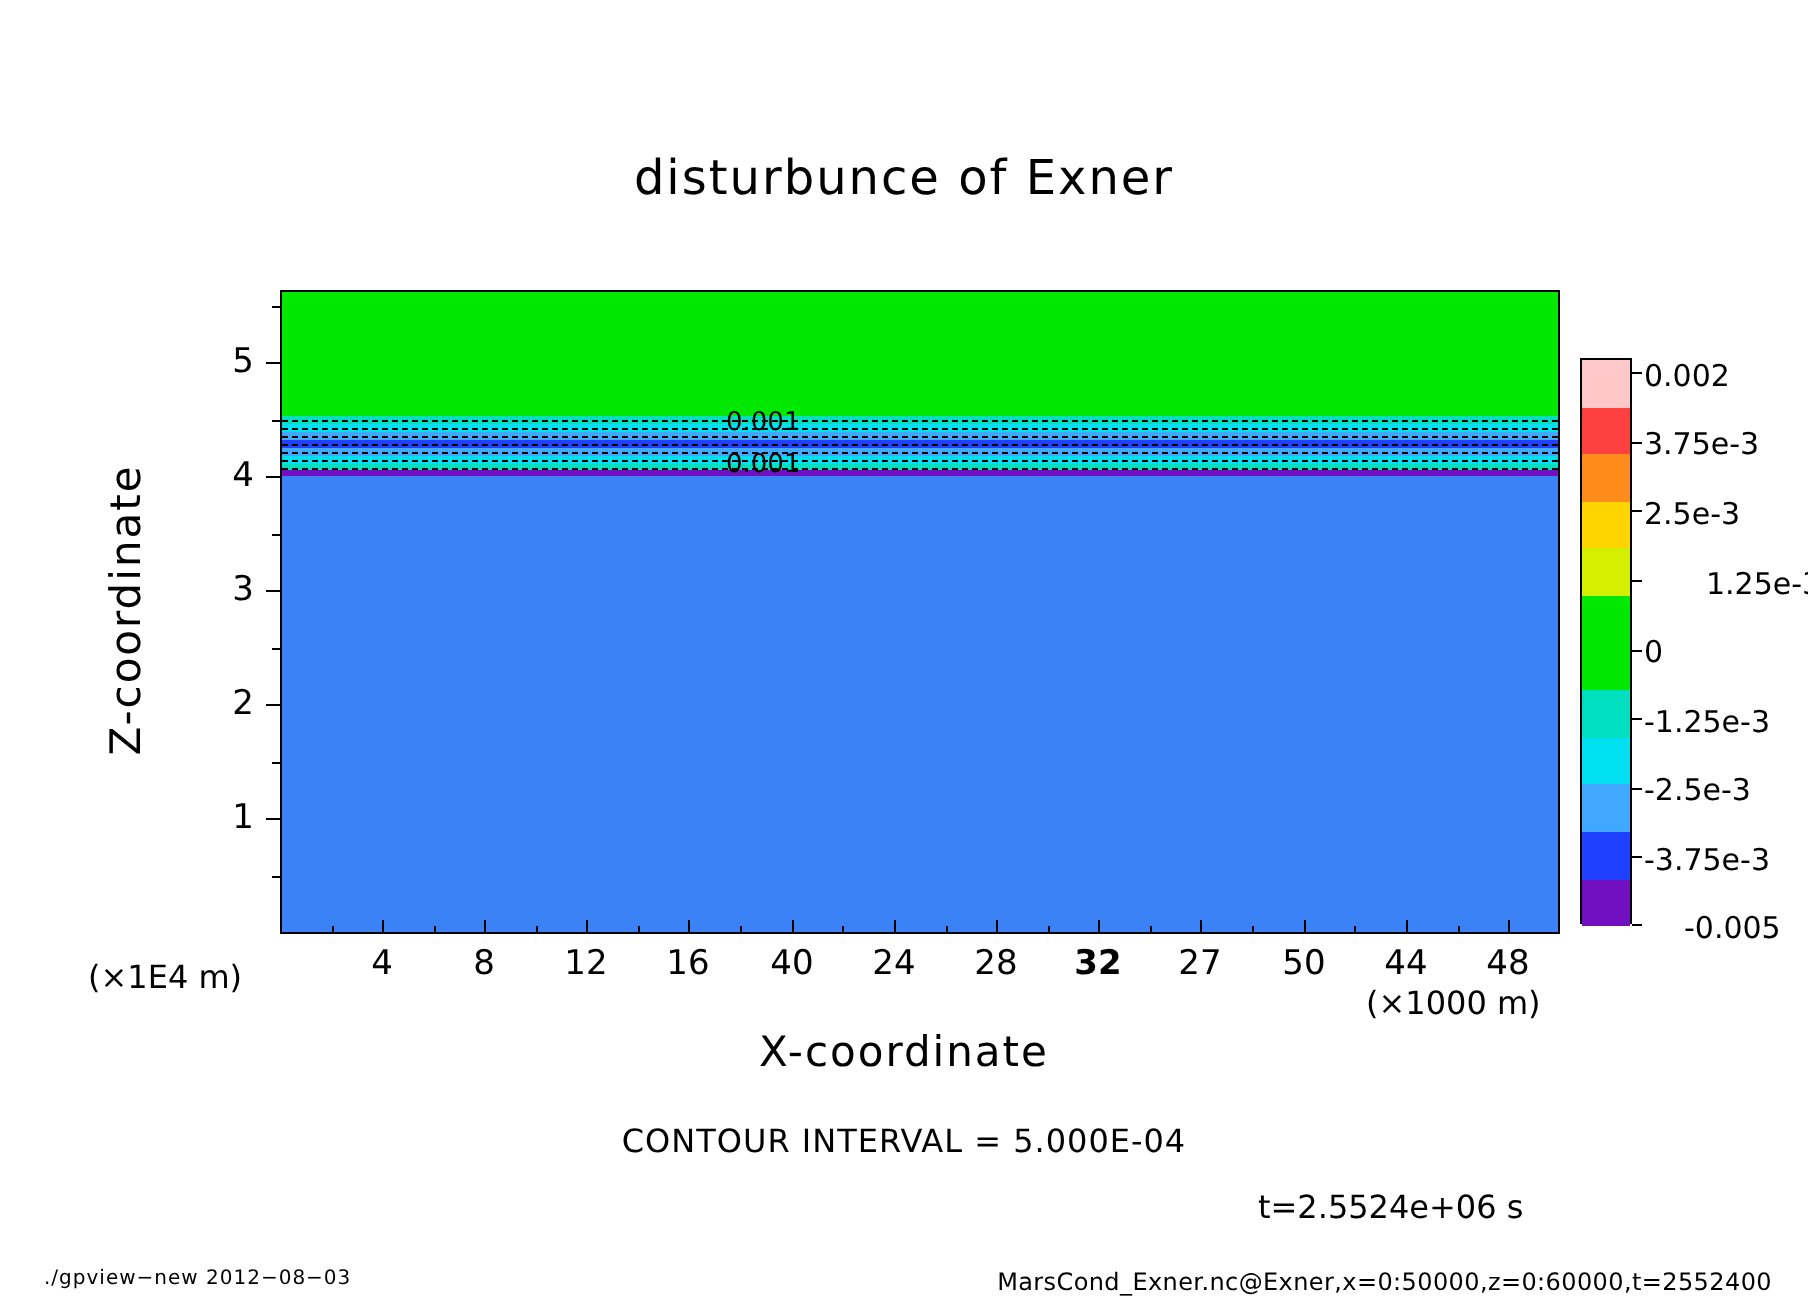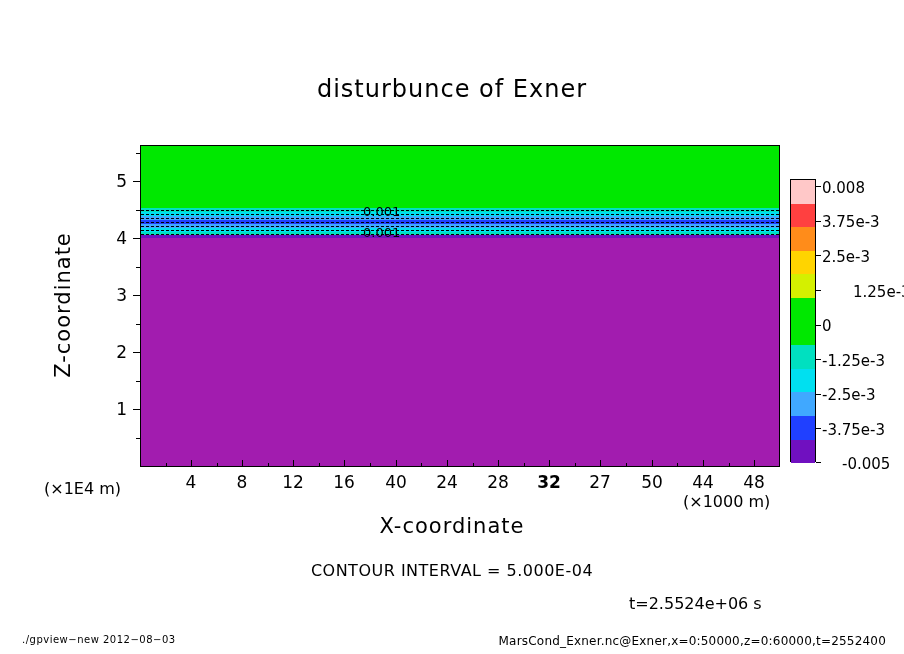--- a/index.html
+++ b/index.html
@@ -33,21 +33,21 @@
   }
   
   .plot-frame {
     position: absolute;
     left: 140px;
     top: 145px;
     width: 640px;
     height: 322px;
     border: 1.5px solid #000;
     box-sizing: border-box;
-    background: #a21caf;
+    background: #3b82f6;
     overflow: hidden;
   }
   .band {
     position: absolute;
     left: 0;
     width: 100%;
   }
   .band-green {
     top: 0;
     height: 62px;
@@ -303,21 +303,21 @@
   <div class="cb-tick" style="top:186px;"></div>
   <div class="cb-tick" style="top:221px;"></div>
   <div class="cb-tick" style="top:255px;"></div>
   <div class="cb-tick" style="top:290px;"></div>
   <div class="cb-tick" style="top:325px;"></div>
   <div class="cb-tick" style="top:359px;"></div>
   <div class="cb-tick" style="top:394px;"></div>
   <div class="cb-tick" style="top:428px;"></div>
   <div class="cb-tick" style="top:462px;"></div>
 
-  <div class="cb-label" style="top:179px;">0.008</div>
+  <div class="cb-label" style="top:179px;">0.002</div>
   <div class="cb-label" style="top:213px;">3.75e-3</div>
   <div class="cb-label" style="top:248px;">2.5e-3</div>
   <div class="cb-label" style="top:283px;margin-left:31px;">1.25e-3</div>
   <div class="cb-label" style="top:317px;">0</div>
   <div class="cb-label" style="top:352px;">-1.25e-3</div>
   <div class="cb-label" style="top:386px;">-2.5e-3</div>
   <div class="cb-label" style="top:421px;">-3.75e-3</div>
   <div class="cb-label" style="top:455px;margin-left:20px;">-0.005</div>
 
   <div class="footer-left">./gpview−new  2012−08−03</div>

